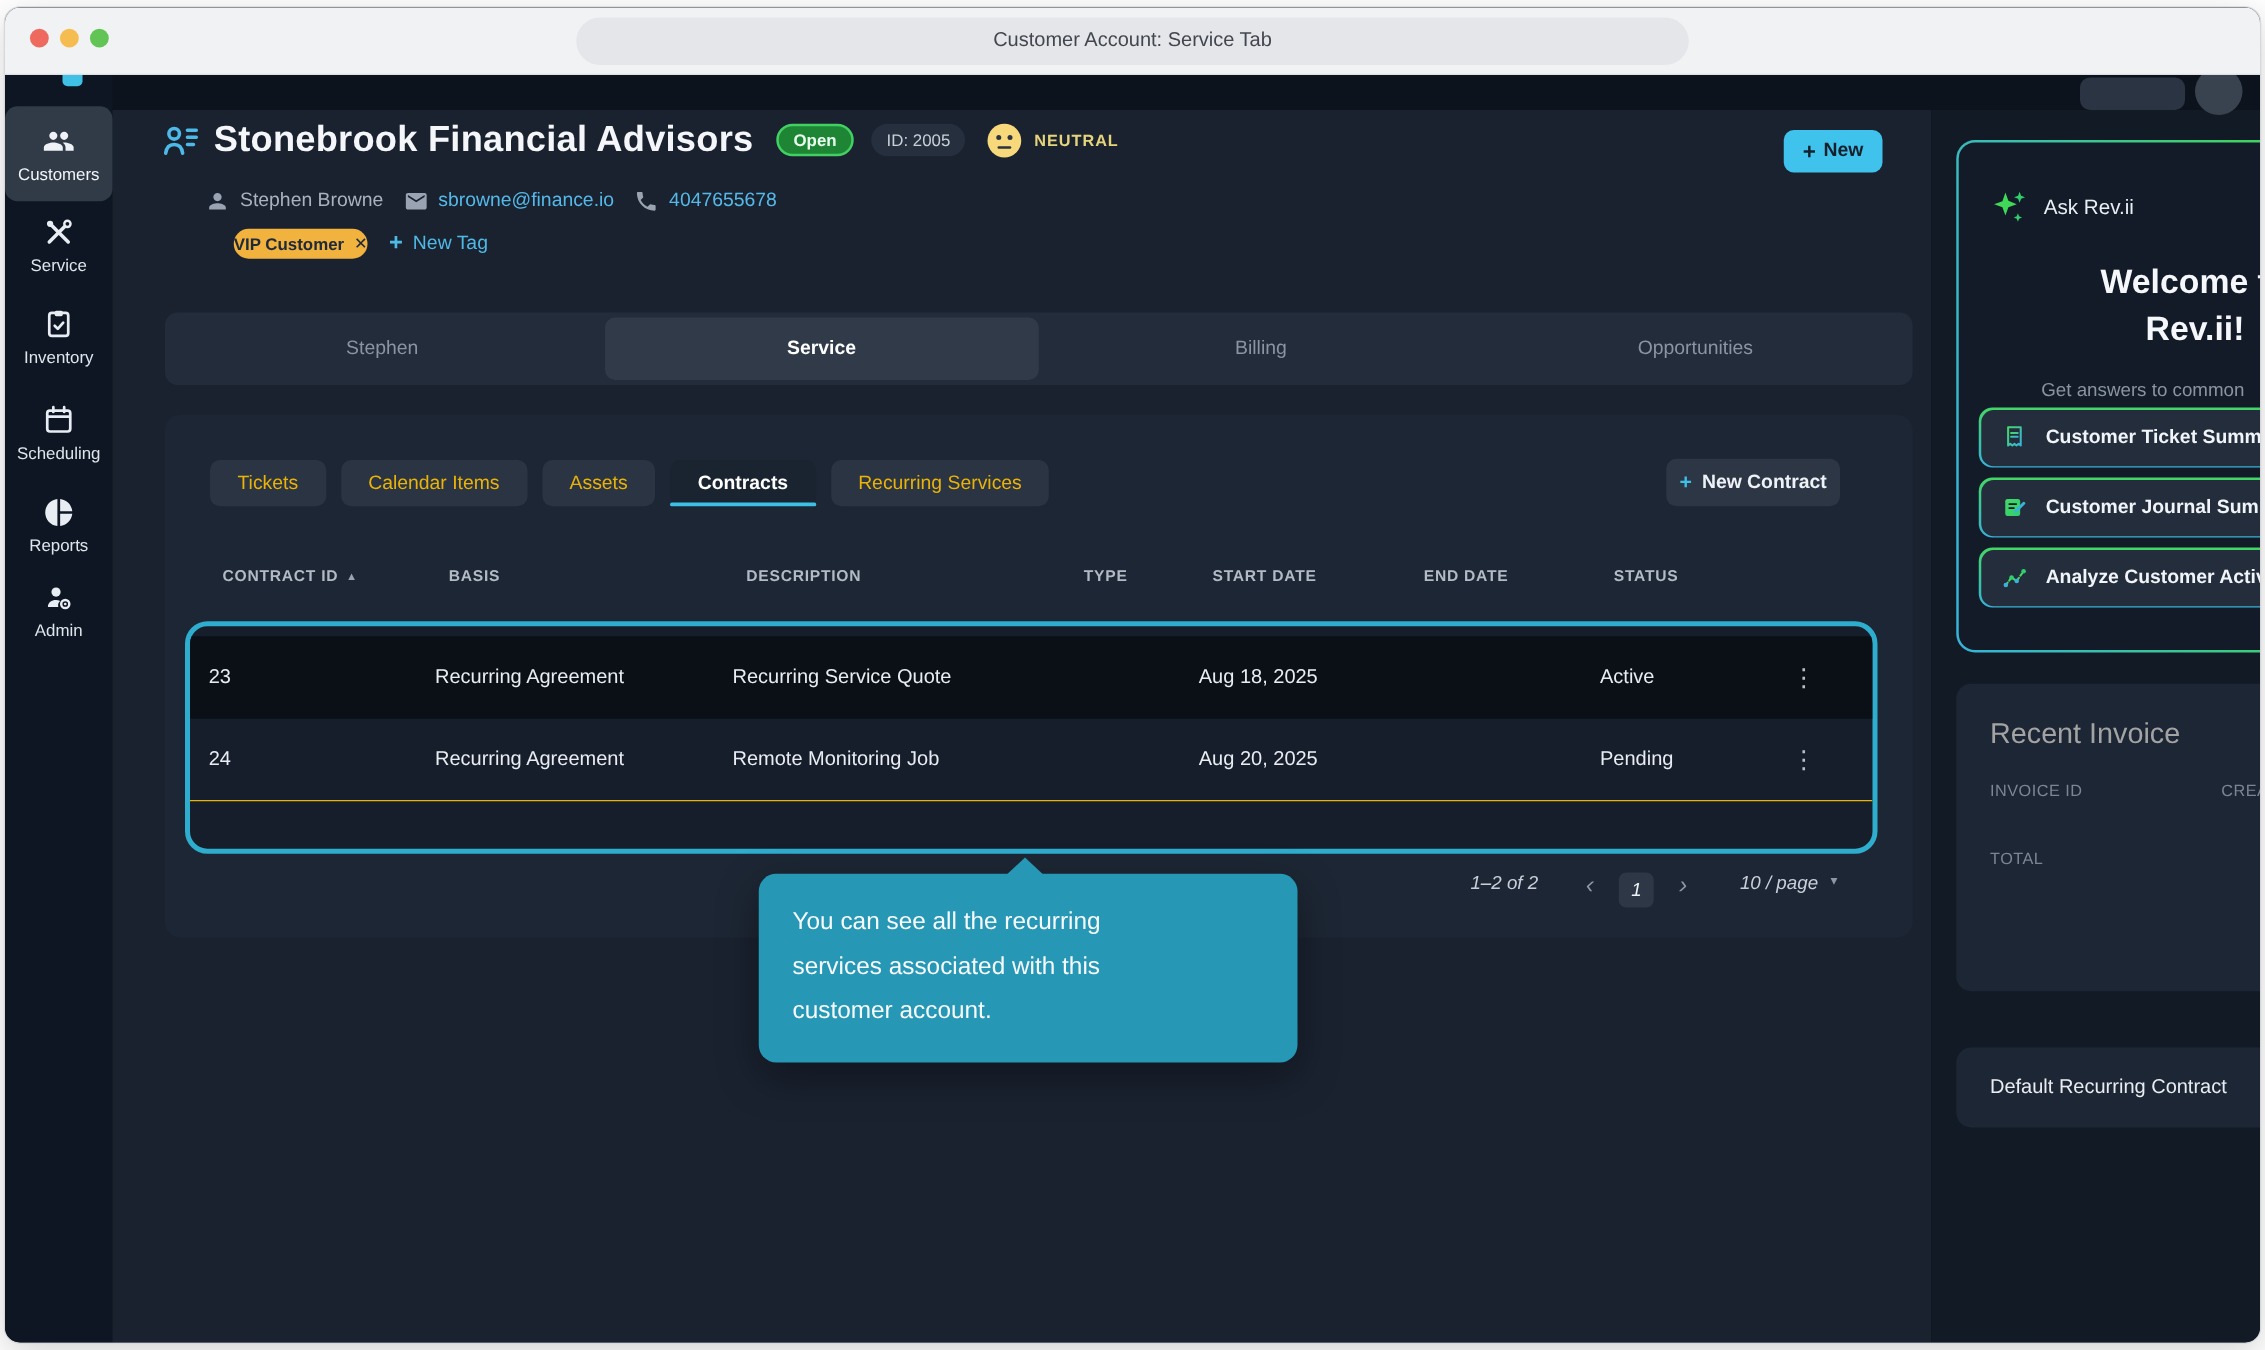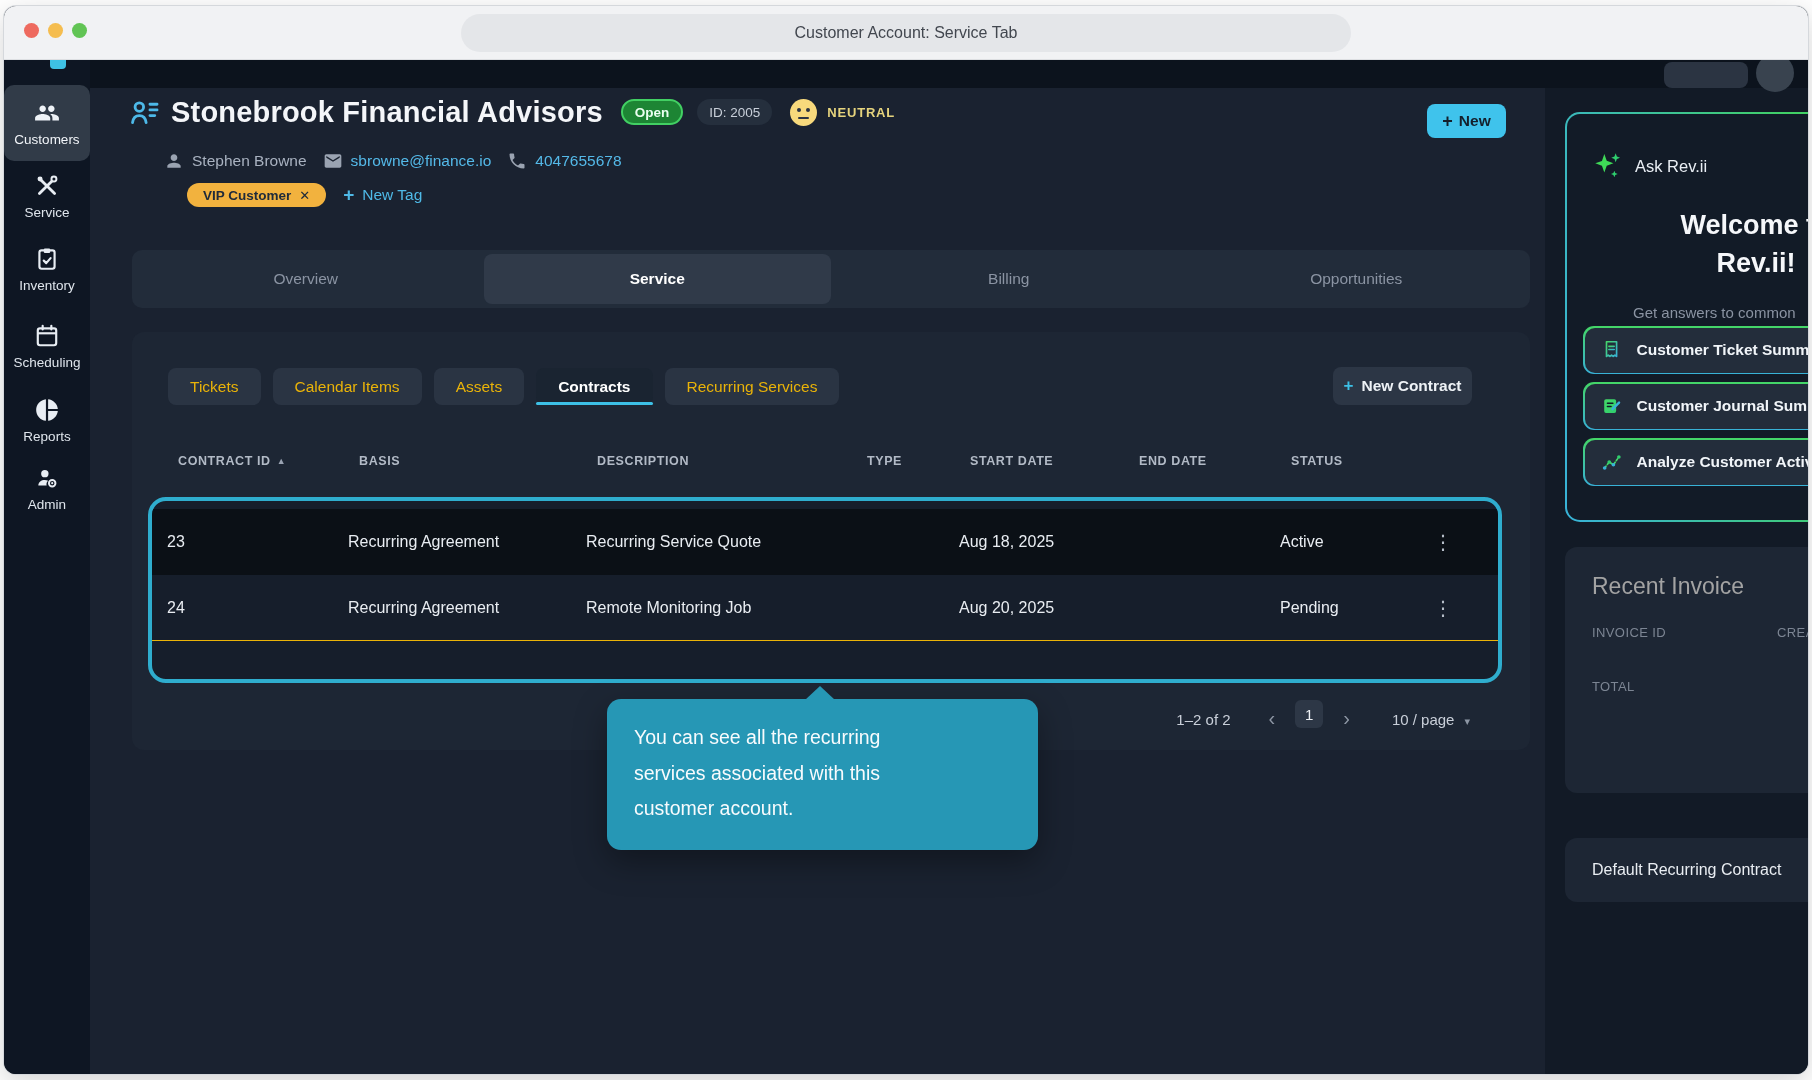--- a/index.html
+++ b/index.html
@@ -63,21 +63,21 @@
              font-size:15.5px; font-weight:bold; color:#14202c; cursor:pointer; z-index:3; }
   .btn-new .plus { font-size:18px; font-weight:bold; }
 
   .hdr-row2 { position:absolute; left:160px; top:144px; height:22px; display:flex; align-items:center; z-index:3; }
   .hdr-row2 .name { font-size:15.5px; color:#a9b2c0; margin:0 16px 0 8px; }
   .hdr-row2 .lnk  { font-size:15.5px; color:#54b9e8; margin:0 16px 0 8px; cursor:pointer; }
   .mini-ic { width:20px; height:20px; }
 
   .hdr-row3 { position:absolute; left:183px; top:177px; height:24px; display:flex; align-items:center; gap:17px; z-index:3; }
   .tag-vip { height:24px; border-radius:12px; background:#f2b23e; display:flex; align-items:center; gap:8px;
-             padding:0 16px; cursor:pointer; }
+             padding:0 0; cursor:pointer; }
   .tag-vip .t { font-size:13.5px; font-weight:bold; color:#202b3a; }
   .tag-vip .x { font-size:13px; color:#202b3a; cursor:pointer; }
   .new-tag { display:flex; align-items:center; gap:8px; cursor:pointer; }
   .new-tag .plus { color:#4fb9e6; font-size:19px; font-weight:bold; }
   .new-tag .t { color:#4fb9e6; font-size:15.5px; }
 
   
   .tabbar { position:absolute; left:128px; top:244px; width:1398px; height:58px; background:#222c3a;
             border-radius:10px; display:flex; z-index:3; }
   .tab { flex:1; display:flex; align-items:center; justify-content:center; font-size:15.5px;
@@ -105,21 +105,21 @@
   .thead .sortcell { display:flex; align-items:center; gap:6px; cursor:pointer; }
   .thead .sort { font-size:9px; color:#9aa3b2; }
 
   .ring { position:absolute; left:16px; top:165px; width:1354px; height:186px; border:4px solid #2fadce;
           border-radius:18px; background:#161e2b; overflow:hidden; }
   .trow { height:66px; padding-left:15px; font-size:16px; color:#e9edf2; cursor:pointer; }
   .trow.r1 { margin-top:8px; background:#0b1016; }
   .trow.r2 { border-bottom:1px solid #eab308; }
   .kebab { font-size:20px; color:#b6bec9; cursor:pointer; width:20px; text-align:center; }
 
-  .pagination { position:absolute; right:60px; top:366px; height:30px; display:flex; align-items:flex-end; }
+  .pagination { position:absolute; right:60px; top:366px; height:30px; display:flex; align-items:flex-start;font-style:italic; }
   .pagination .range { font-size:15px; color:#c9cfd9; margin-right:38px; }
   .pg-chev { font-size:20px; color:#8e97a5; cursor:pointer; line-height:1; }
   .pg-box { width:28px; height:28px; margin:0 20px; background:#2d3746; border-radius:6px; display:flex;
             align-items:center; justify-content:center; font-size:15px; color:#eef1f5; cursor:pointer; }
   .pg-size { font-size:15px; color:#c9cfd9; margin-left:42px; margin-right:10px; cursor:pointer; }
   .pg-caret { font-size:11px; color:#8e97a5; cursor:pointer; }
 
   
   .tooltip { position:absolute; left:603px; top:693px; width:431px; background:#2697b5; border-radius:14px;
              padding:21px 96px 23px 27px; font-size:19.5px; line-height:35.5px; color:#f8fbfd;
@@ -262,21 +262,21 @@
       <span class="t">VIP Customer</span>
       <span class="x">✕</span>
     </span>
     <span class="new-tag">
       <span class="plus">+</span>
       <span class="t">New Tag</span>
     </span>
   </div>
 
   <div class="tabbar">
-    <div class="tab">Overview</div>
+    <div class="tab">Stephen</div>
     <div class="tab active">Service</div>
     <div class="tab">Billing</div>
     <div class="tab">Opportunities</div>
   </div>
 
   <div class="card">
 
     <div class="chips">
       <div class="chip">Tickets</div>
       <div class="chip">Calendar Items</div>

